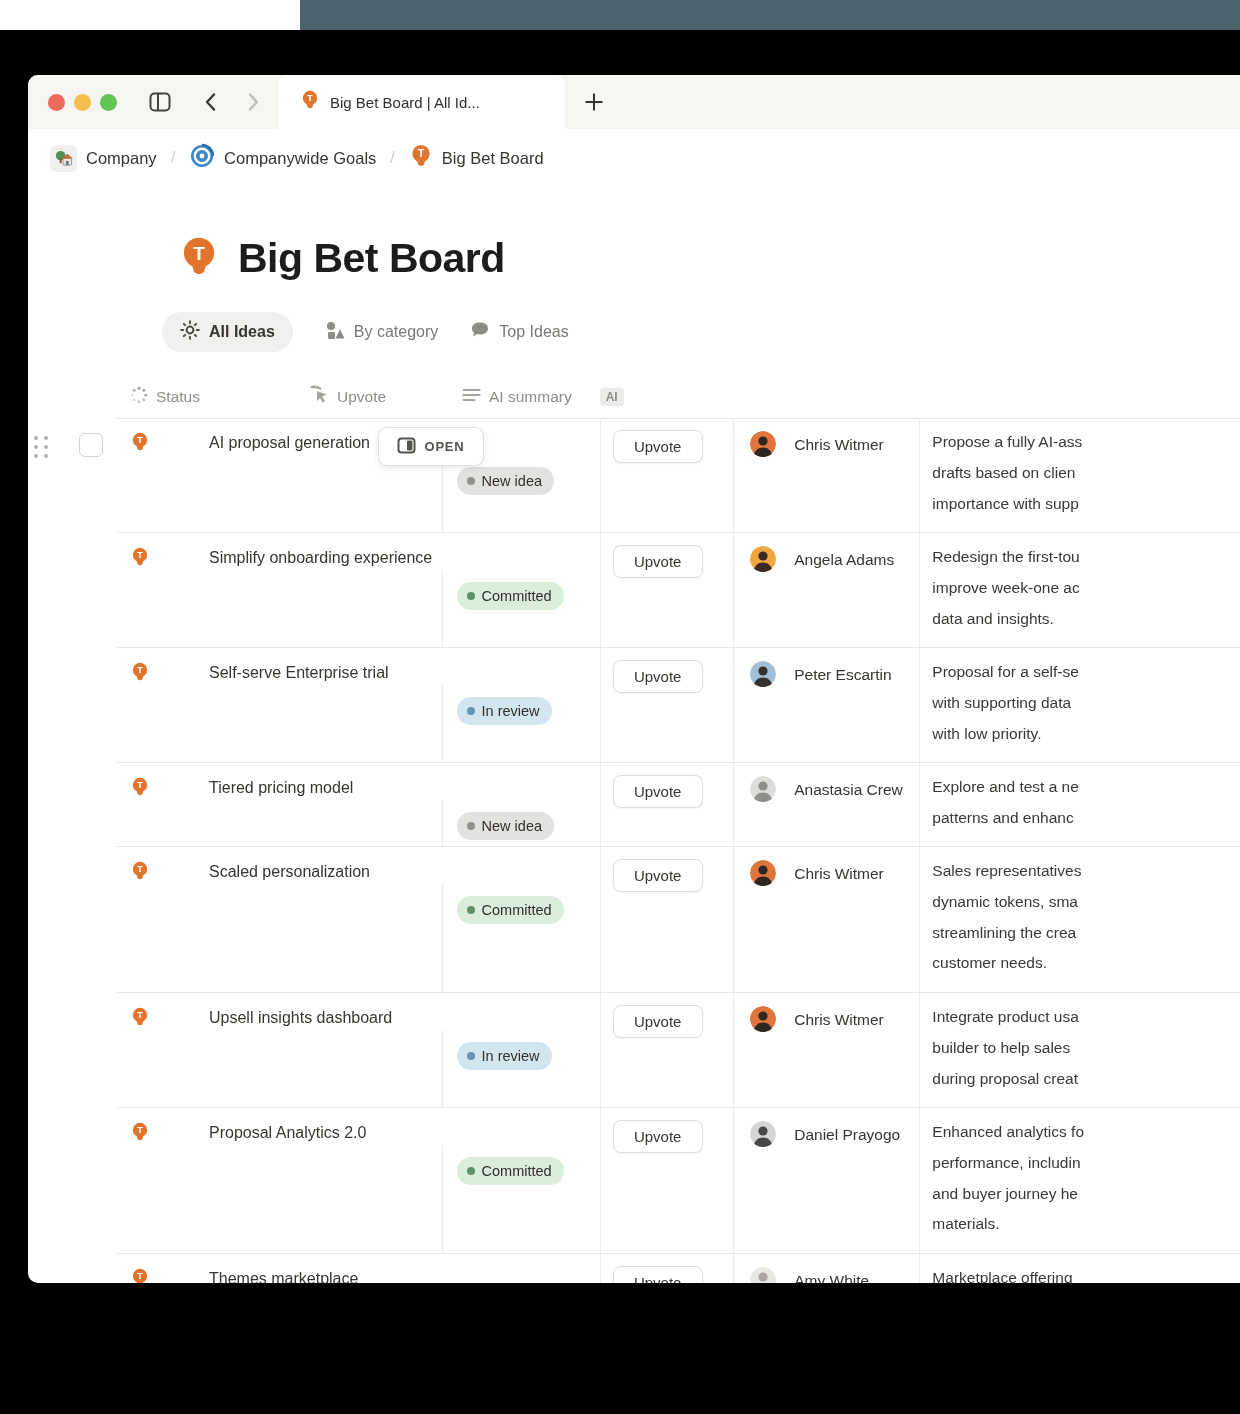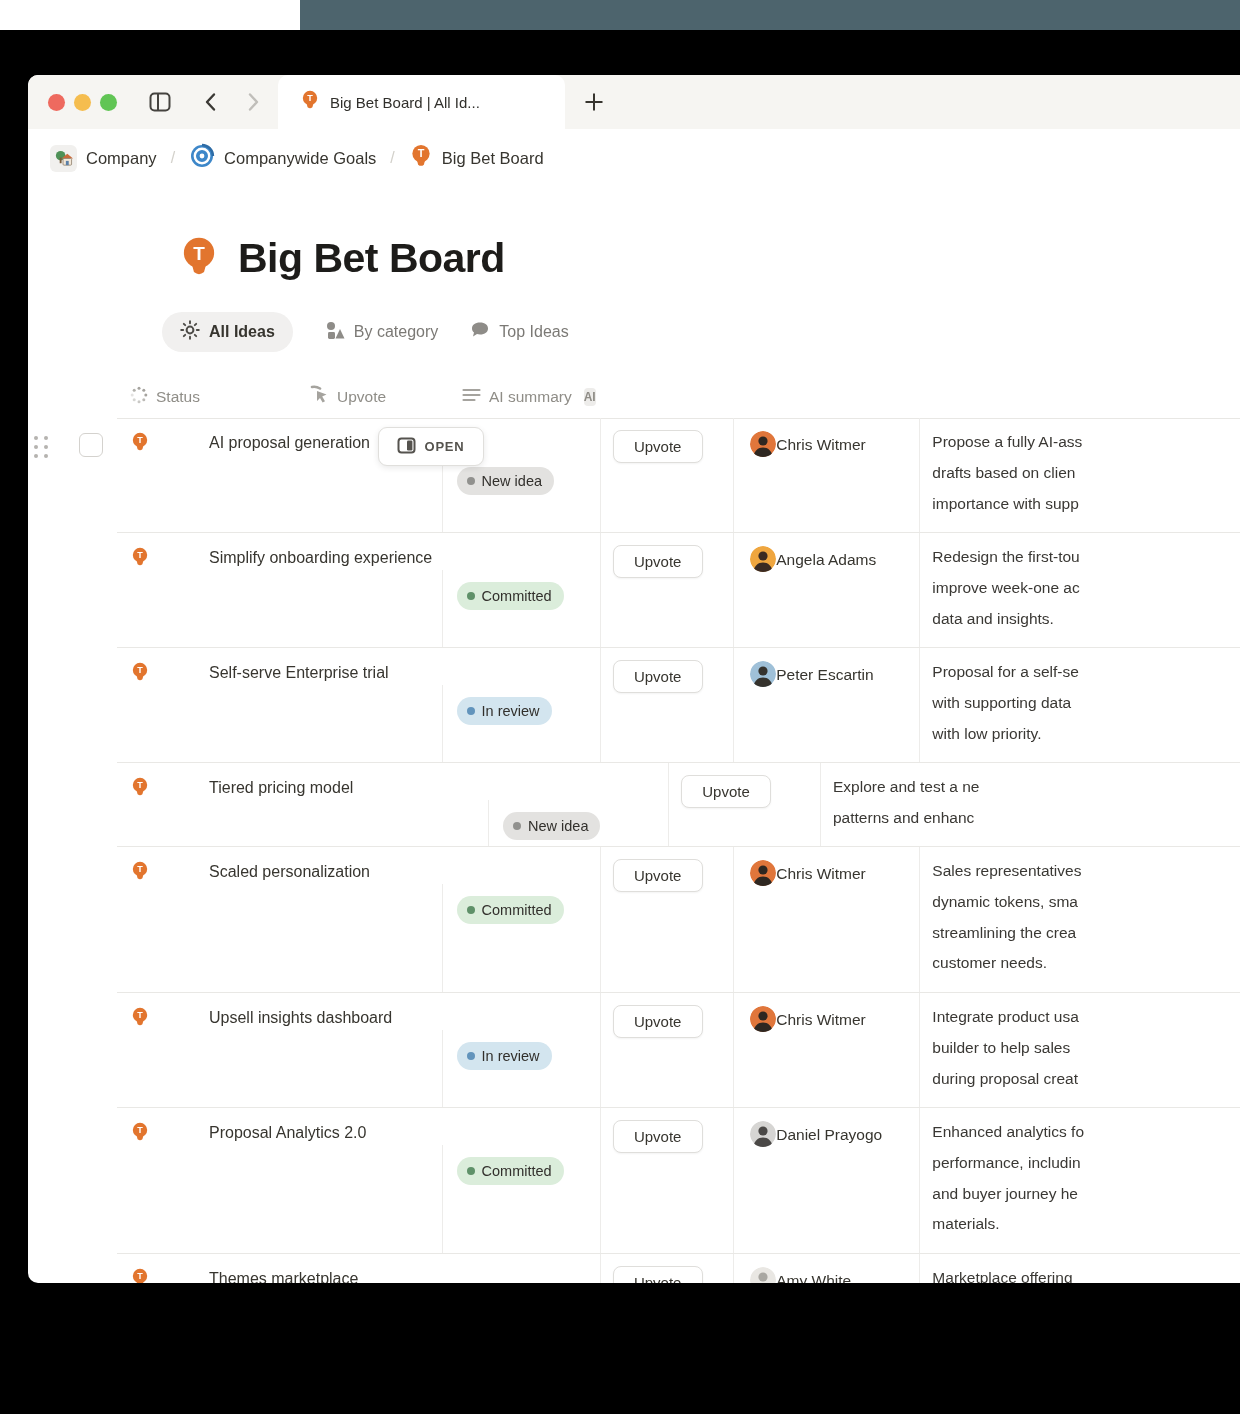--- a/index.html
+++ b/index.html
@@ -36,28 +36,28 @@
   .views{position:absolute;left:134px;top:237px;height:40px;display:flex;align-items:center;gap:32px;}
   .view{display:flex;align-items:center;gap:9px;font-size:16px;color:#7B7975;font-weight:500;height:40px;}
   .view.active{background:#F1F0EF;border-radius:20px;padding:0 18px;color:#37352F;font-weight:600;}
 
   
   .thead{position:absolute;left:89px;top:300px;width:1151px;height:43px;display:flex;
          border-bottom:1px solid #E8E7E4;color:#8F8D87;font-size:15.5px;}
   .th{display:flex;align-items:center;gap:8px;padding-left:13px;box-sizing:border-box;}
   .th .aa{font-size:15px;font-weight:600;color:#A5A39E;letter-spacing:.5px;}
   .ai-badge{background:#EDECEA;color:#8F8D87;font-size:12px;font-weight:600;border-radius:4px;
-            padding:2px 0;margin-left:4px;}
+            padding:2px 6px;margin-left:20px;}
   .rows{position:absolute;left:89px;top:343px;width:1151px;}
   .row{display:flex;border-bottom:1px solid #E9E8E5;box-sizing:border-box;}
   .cell{box-sizing:border-box;}
   .c-idea{width:371px;padding:14px 8px 0 13px;display:flex;align-items:flex-start;gap:11px;}
   .c-status{width:180px;border-left:1px solid #EDECEA;padding:12px 0 0 14px;margin-top:37px;}
   .c-upvote{width:152px;border-left:1px solid #EDECEA;padding:12px 0 0 12px;}
-  .c-creator{width:212px;border-left:1px solid #EDECEA;padding:13px 0 0 16px;display:flex;align-items:flex-start;gap:0;}
+  .c-creator{width:212px;border-left:1px solid #EDECEA;padding:13px 0 0 16px;display:flex;align-items:flex-start;gap:18px;}
   .c-summary{width:400px;border-left:1px solid #EDECEA;padding:9px 0 0 12px;}
   .idea-title{font-size:16px;font-weight:500;color:#37352F;line-height:22px;white-space:nowrap;margin-left:48px;}
   .pill{display:inline-flex;align-items:center;height:28px;border-radius:14px;padding:0 12px 0 10px;
         font-size:14.5px;color:#32302C;gap:7px;white-space:nowrap;}
   .pill .dot{width:8px;height:8px;border-radius:50%;}
   .upvote-btn{display:inline-flex;align-items:center;justify-content:center;height:31px;min-width:88px;
         background:#fff;border:1px solid #DFDEDB;border-radius:8px;font-size:15px;font-weight:500;color:#37352F;
         box-shadow:0 1px 2px rgba(0,0,0,.05);}
   .creator-name{font-size:15.5px;color:#37352F;line-height:27px;white-space:nowrap;}
   .avatar{width:26px;height:26px;border-radius:50%;overflow:hidden;flex:none;}
@@ -330,20 +330,28 @@
     <path d="M6.6 13.4 L13.4 13.4 L12.4 17.2 Q10 19.2 7.6 17.2 Z" fill="#E2752E"></path>
     <text x="10" y="11.2" font-family="Liberation Sans,sans-serif" font-size="9" font-weight="bold" fill="#fff" text-anchor="middle">T</text>
   </svg></span>
             <span class="idea-title">Tiered pricing model</span>
           </div>
           <div class="cell c-status"><span class="pill" style="background: rgb(227, 226, 224); color: rgb(50, 48, 44);">
               <span class="dot" style="background: rgb(145, 145, 142);"></span>
               <span>New idea</span>
             </span></div>
           <div class="cell c-upvote"><span class="upvote-btn">Upvote</span></div>
+          <div class="cell c-creator">
+            <span class="avatar"><svg width="26" height="26" viewBox="0 0 26 26">
+    <circle cx="13" cy="13" r="13" fill="#DDDDDB"></circle>
+    <circle cx="13" cy="10" r="4.6" fill="#8F8D89"></circle>
+    <path d="M3.5 26 C4.2 19.8 8 16.6 13 16.6 C18 16.6 21.8 19.8 22.5 26 Z" fill="#8F8D89"></path>
+  </svg></span>
+            <span class="creator-name">Anastasia Crew</span>
+          </div>
           <div class="cell c-summary"><span class="summary-text">Explore and test a ne
 patterns and enhanc</span></div>
         </div>
         <div class="row" style="height: 146px;">
           <div class="cell c-idea">
             <span><svg width="20" height="20" viewBox="0 0 20 20">
     <circle cx="10" cy="8" r="7.2" fill="#E2752E"></circle>
     <path d="M6.6 13.4 L13.4 13.4 L12.4 17.2 Q10 19.2 7.6 17.2 Z" fill="#E2752E"></path>
     <text x="10" y="11.2" font-family="Liberation Sans,sans-serif" font-size="9" font-weight="bold" fill="#fff" text-anchor="middle">T</text>
   </svg></span>

